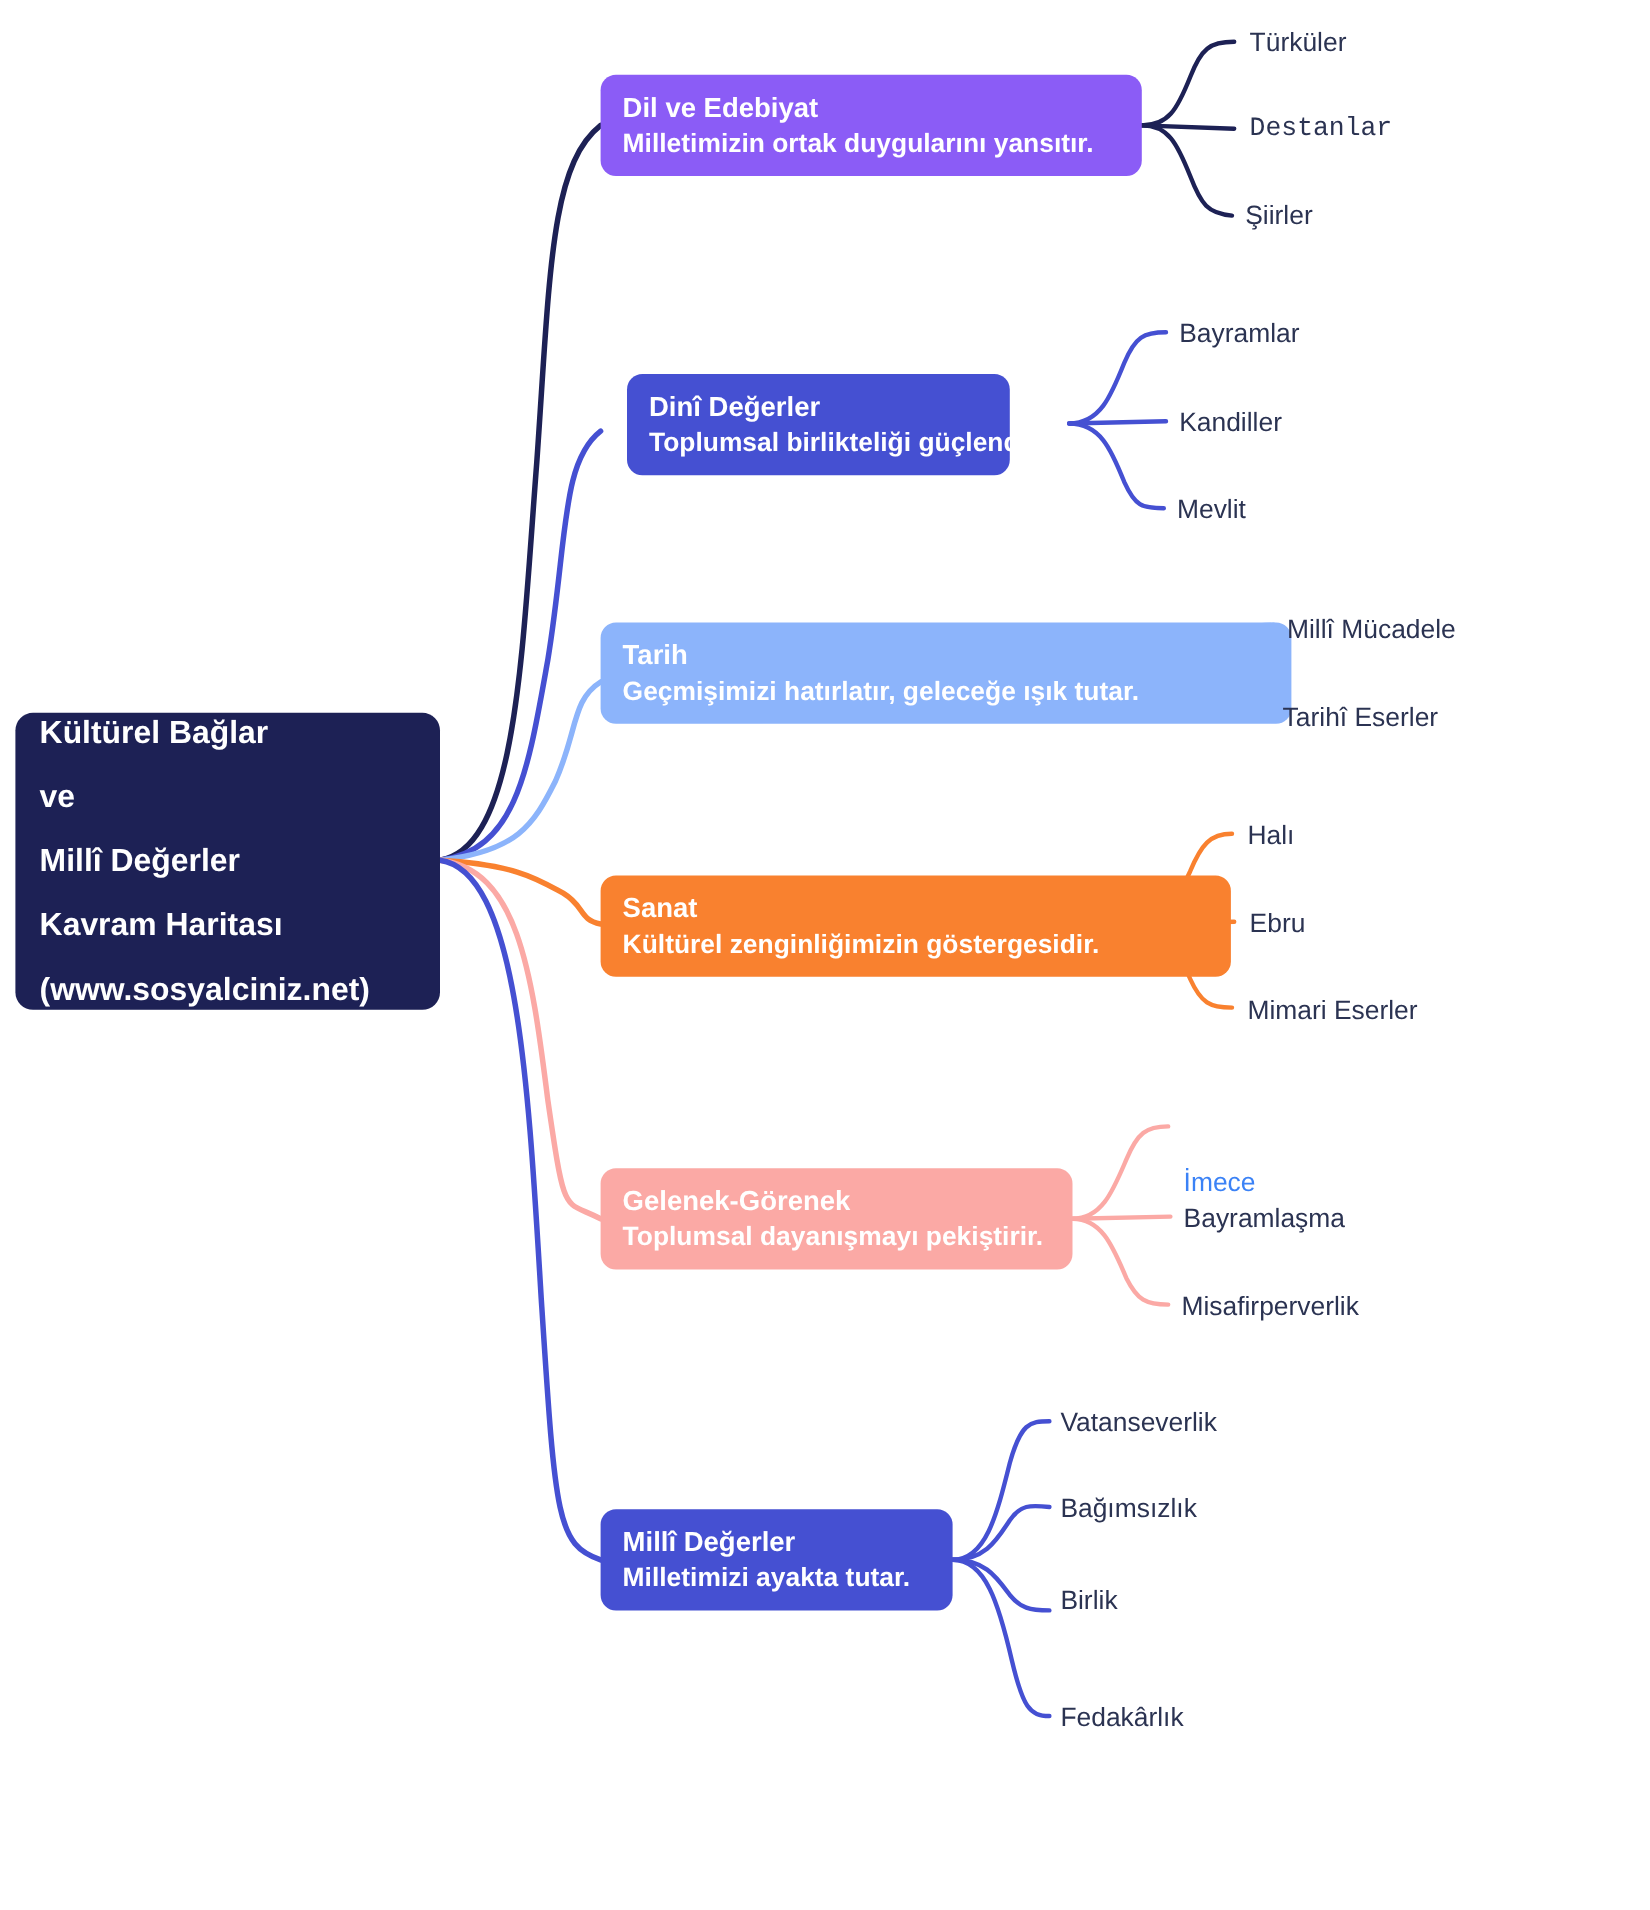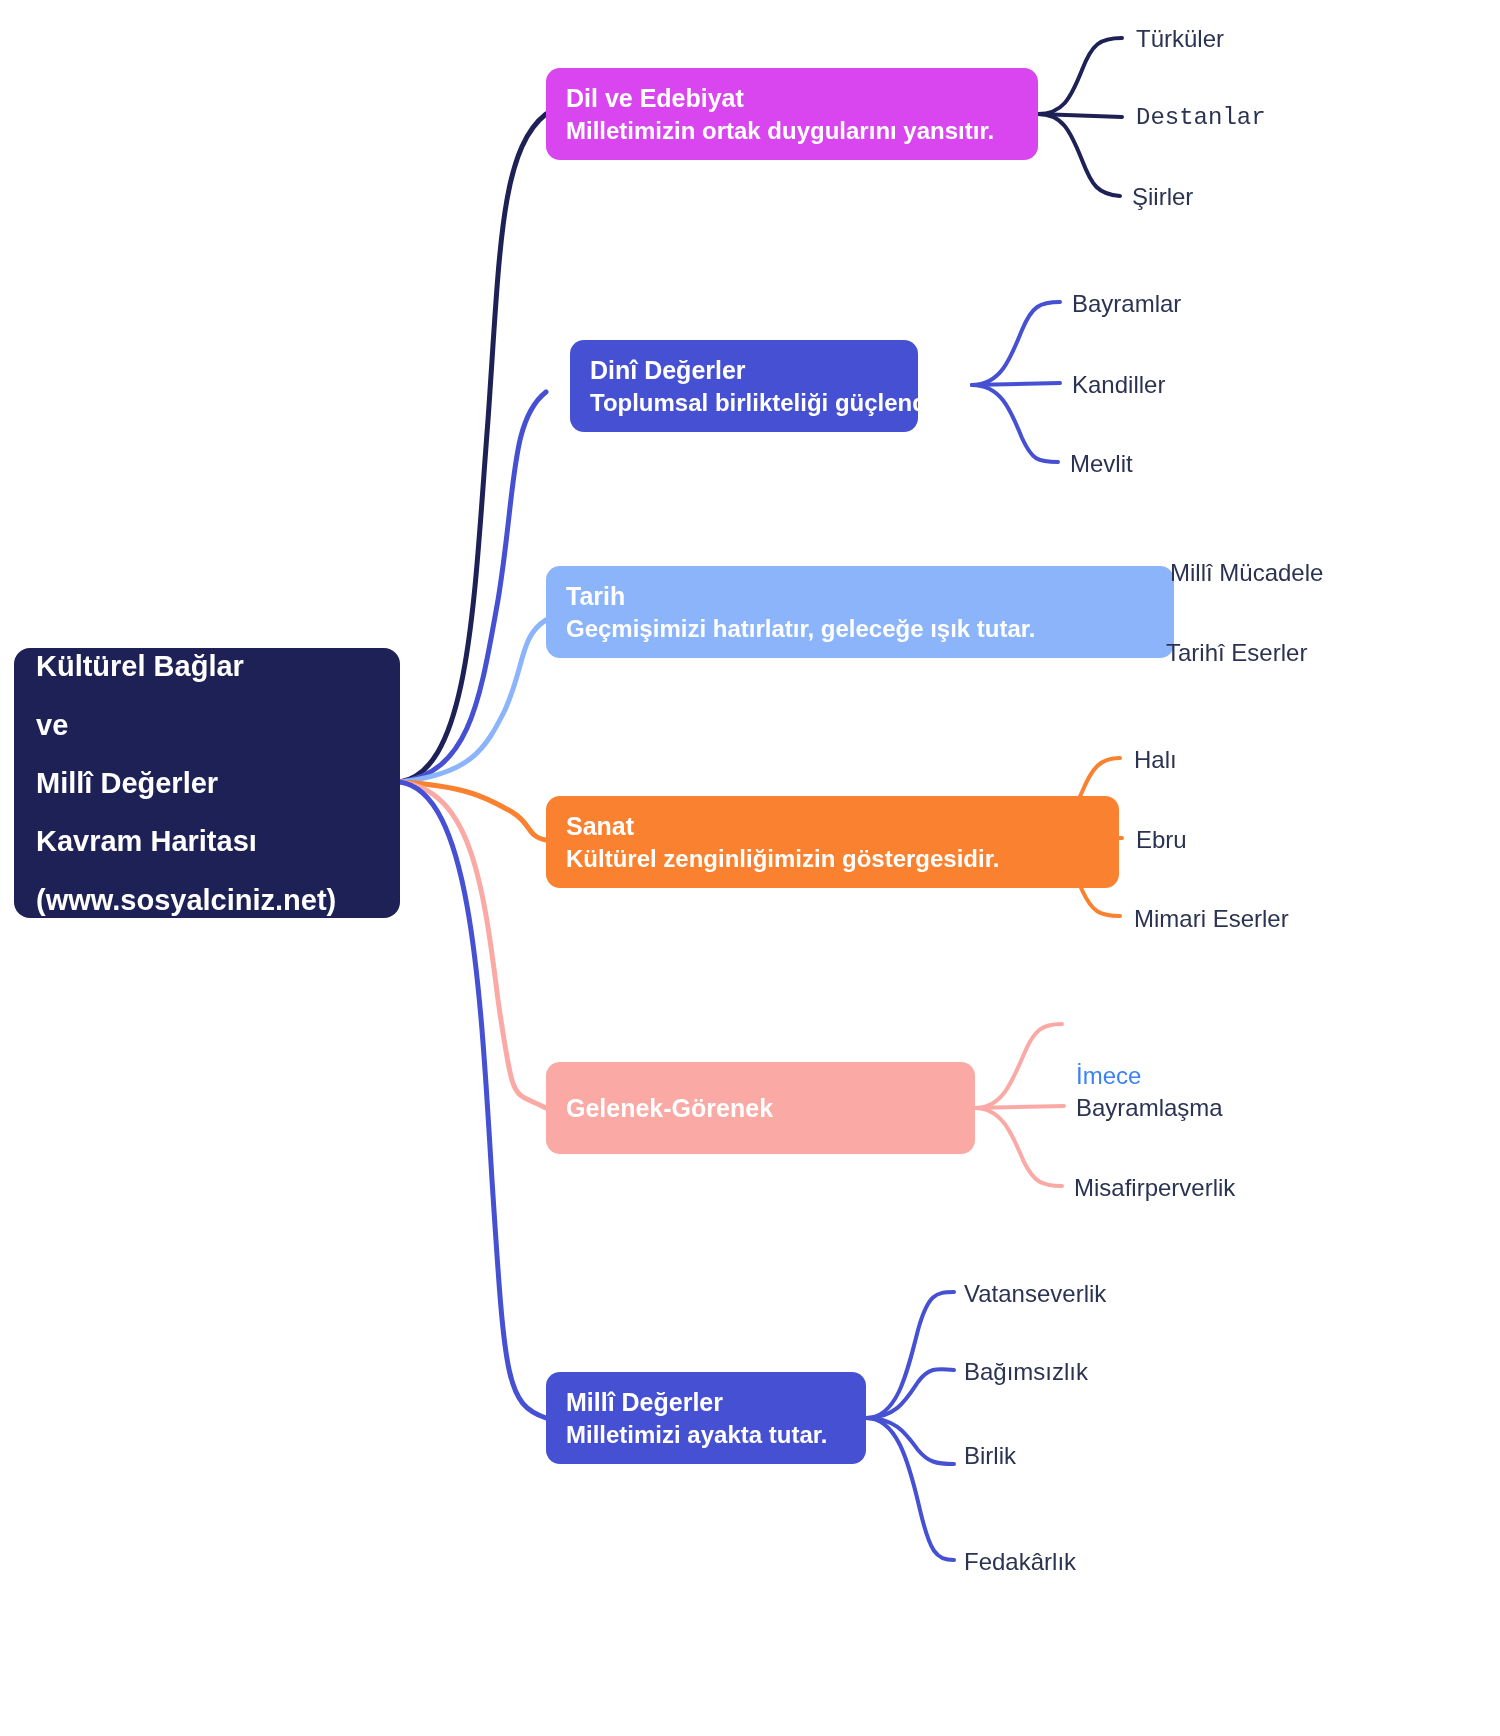--- a/index.html
+++ b/index.html
@@ -56,21 +56,21 @@
 </svg>
 
 <div id="root-node" class="node-box" style="background: rgb(29, 33, 85);">
   <div class="root-line">Kültürel Bağlar</div>
   <div class="root-line">ve</div>
   <div class="root-line">Millî Değerler</div>
   <div class="root-line">Kavram Haritası</div>
   <div class="root-line">(www.sosyalciniz.net)</div>
 </div>
 
-<div class="node-box" id="node-0" style="left: 546px; top: 68px; width: 492px; height: 92px; background: #d946ef;">
+<div class="node-box" id="node-0" style="left: 546px; top: 68px; width: 492px; height: 92px; background: #8b5cf6;">
   <div class="node-title">Dil ve Edebiyat</div>
   <div class="node-sub">Milletimizin ortak duygularını yansıtır.</div>
 </div>
 <div class="leaf" style="left: 1136px; top: 27px; color: rgb(43, 51, 82);">Türküler</div>
 <div class="leaf" style="left: 1136px; top: 106px; color: rgb(43, 51, 82); font-family: Liberation Mono, monospace;">Destanlar</div>
 <div class="leaf" style="left: 1132px; top: 185px; color: rgb(43, 51, 82);">Şiirler</div>
 
 <div class="node-box" id="node-1" style="left: 546px; top: 340px; width: 348px; height: 92px; background: rgb(69, 80, 210); margin-left: 24px;">
   <div class="node-title">Dinî Değerler</div>
   <div class="node-sub">Toplumsal birlikteliği güçlendirir.</div>
@@ -89,20 +89,21 @@
 <div class="node-box" id="node-3" style="left: 546px; top: 796px; width: 573px; height: 92px; background: rgb(249, 129, 47);">
   <div class="node-title">Sanat</div>
   <div class="node-sub">Kültürel zenginliğimizin göstergesidir.</div>
 </div>
 <div class="leaf" style="left: 1134px; top: 748px; color: rgb(43, 51, 82);">Halı</div>
 <div class="leaf" style="left: 1136px; top: 828px; color: rgb(43, 51, 82);">Ebru</div>
 <div class="leaf" style="left: 1134px; top: 907px; color: rgb(43, 51, 82);">Mimari Eserler</div>
 
 <div class="node-box" id="node-4" style="left: 546px; top: 1062px; width: 429px; height: 92px; background: rgb(251, 169, 165);">
   <div class="node-title">Gelenek-Görenek</div>
+  <div class="node-sub">Toplumsal dayanışmayı pekiştirir.</div>
 </div>
 <div class="leaf" style="left: 1076px; top: 1064px; color: #3b82f6;">İmece</div>
 <div class="leaf" style="left: 1076px; top: 1096px; color: rgb(43, 51, 82);">Bayramlaşma</div>
 <div class="leaf" style="left: 1074px; top: 1176px; color: rgb(43, 51, 82);">Misafirperverlik</div>
 
 <div class="node-box" id="node-5" style="left: 546px; top: 1372px; width: 320px; height: 92px; background: rgb(69, 80, 210);">
   <div class="node-title">Millî Değerler</div>
   <div class="node-sub">Milletimizi ayakta tutar.</div>
 </div>
 <div class="leaf" style="left: 964px; top: 1282px; color: rgb(43, 51, 82);">Vatanseverlik</div>

